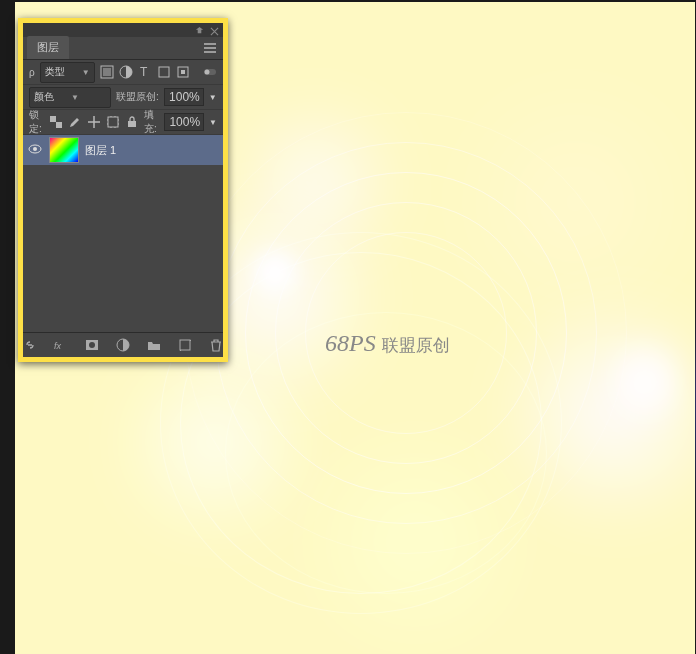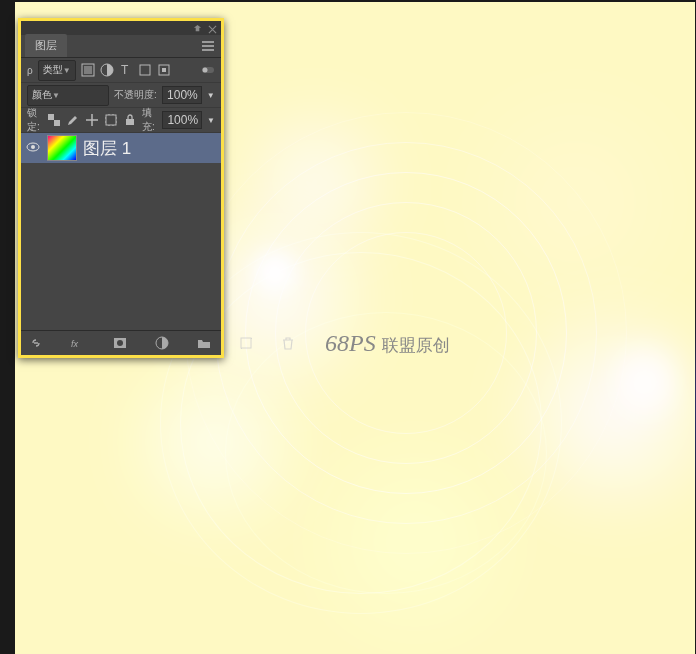--- a/index.html
+++ b/index.html
@@ -1,44 +1,44 @@
 <!DOCTYPE html>
 <html><head>
 <meta charset="utf-8">
 <style>
   html,body{margin:0;padding:0;width:696px;height:654px;background:#1a1a1a;font-family:"Microsoft YaHei",Arial,sans-serif;font-size:11px;color:#ccc;overflow:hidden}
   .canvas{position:absolute;left:15px;top:2px;width:680px;height:654px;background:#fef9c3;}
   .glow{position:absolute;border-radius:50%;filter:blur(25px);mix-blend-mode:screen}
   .ring{position:absolute;border-radius:50%;border:1px solid;mix-blend-mode:screen}
   .wm{position:absolute;left:310px;top:328px;color:#888;font-size:24px;font-style:italic;font-family:Georgia,serif}
   .wm small{font-size:17px;font-style:normal;font-family:"Microsoft YaHei"}
-  .panel{position:absolute;left:18px;top:18px;width:200px;height:334px;background:#454545;box-shadow:0 2px 8px rgba(0,0,0,.6);border:3px solid #fde047}
+  .panel{position:absolute;left:18px;top:18px;width:200px;height:334px;background:#454545;box-shadow:0 2px 8px rgba(0,0,0,.6);border:5px solid #fde047}
   .panel-top{height:14px;background:#383838;display:flex;justify-content:flex-end;align-items:center;padding:0 4px;gap:6px}
   .t-ic{width:9px;height:9px;opacity:.7}
   .tabbar{height:22px;display:flex;align-items:flex-end;border-bottom:1px solid #2b2b2b}
   .tab{padding:4px 10px;background:#535353;border-top-left-radius:2px;border-top-right-radius:2px;margin-left:4px;font-size:11px}
   .menu-ic{margin-left:auto;margin-right:6px;margin-bottom:4px;opacity:.8}
   .row{display:flex;align-items:center;height:24px;padding:0 6px;gap:5px;border-bottom:1px solid #3a3a3a}
-  .sel{display:flex;align-items:center;gap:0;background:#3a3a3a;border:1px solid #2b2b2b;padding:1px 4px;height:17px;font-size:10px;border-radius:2px}
+  .sel{display:flex;align-items:center;gap:17px;background:#3a3a3a;border:1px solid #2b2b2b;padding:1px 4px;height:17px;font-size:10px;border-radius:2px}
   .sel .chev{font-size:8px;opacity:.7}
   .ic{width:14px;height:14px;display:inline-flex;align-items:center;justify-content:center;opacity:.85}
   .ic svg{width:14px;height:14px;fill:#ccc}
   .pct{background:#3a3a3a;border:1px solid #2b2b2b;padding:0 3px;height:16px;font-size:12px;min-width:32px;text-align:right;display:inline-block;line-height:16px}
   .lbl{font-size:10px;color:#bbb}
   .layers{flex:1;background:#3e3e3e}
   .lrow{display:flex;align-items:center;height:30px;padding:0 4px;gap:6px}
   .lrow.active{background:#5c6b8a}
   .eye{width:16px;text-align:center}
   .thumb{width:28px;height:24px;border:1px solid #888}
   .thumb.grad{background:linear-gradient(135deg,#ff0080,#ffff00 30%,#00ff00 55%,#00ffff 75%,#0000ff)}
   .thumb.bg{background:#000;position:relative}
   .thumb.bg::after{content:"";position:absolute;inset:3px;border-radius:50%;background:radial-gradient(circle,#4a2a1a 0%,#000 70%);border:1px solid #633}
-  .lname{font-size:17px;color:#eee}
+  .lname{font-size:11px;color:#eee}
   .lock{margin-left:auto;margin-right:6px;opacity:.8}
-  .panel-bottom{position:absolute;bottom:0;left:0;right:0;height:24px;background:#454545;display:flex;align-items:center;justify-content:flex-start;gap:28px;padding:0 8px;border-top:1px solid #2b2b2b}
+  .panel-bottom{position:absolute;bottom:0;left:0;right:0;height:24px;background:#454545;display:flex;align-items:center;justify-content:space-between;gap:14px;padding:0 0;border-top:1px solid #2b2b2b}
   .panel-bottom .ic{opacity:.75}
 </style>
 </head>
 <body>
 
 <div class="canvas">
   <div class="glow" style="left:420px;top:60px;width:280px;height:280px;background:radial-gradient(circle,#ff1030 0%,transparent 65%)"></div>
   <div class="glow" style="left:470px;top:280px;width:260px;height:260px;background:radial-gradient(circle,#2040ff 0%,transparent 65%)"></div>
   <div class="glow" style="left:260px;top:430px;width:280px;height:220px;background:radial-gradient(circle,#00ff30 0%,transparent 65%)"></div>
   <div class="glow" style="left:90px;top:330px;width:220px;height:220px;background:radial-gradient(circle,#00e0c0 0%,transparent 65%)"></div>
@@ -115,21 +115,21 @@
           <circle cx="4" cy="7" r="2.5" fill="#ccc"></circle>
         </svg>
       </span>
   </div>
 
   <div class="row">
     <div class="sel" style="width:72px">
         <span>颜色</span>
         <span class="chev">▼</span>
       </div>
-    <span class="lbl">不透明度:</span>
+    <span class="lbl">联盟原创:</span>
     <span class="pct">100%</span>
     <span class="chev" style="font-size:8px">▼</span>
   </div>
 
   <div class="row">
     <span class="lbl">锁定:</span>
     <span class="ic">
         <svg viewBox="0 0 14 14">
           <rect x="1" y="1" width="6" height="6" fill="#ccc"></rect>
           <rect x="7" y="7" width="6" height="6" fill="#ccc"></rect>

